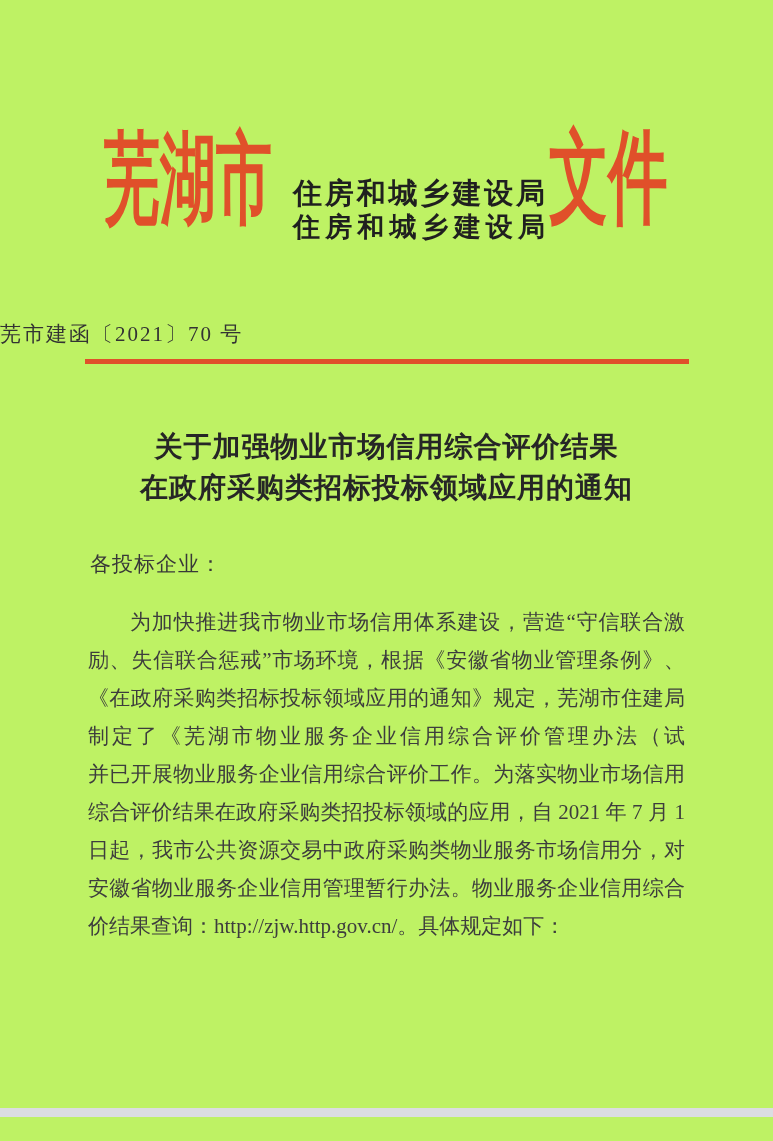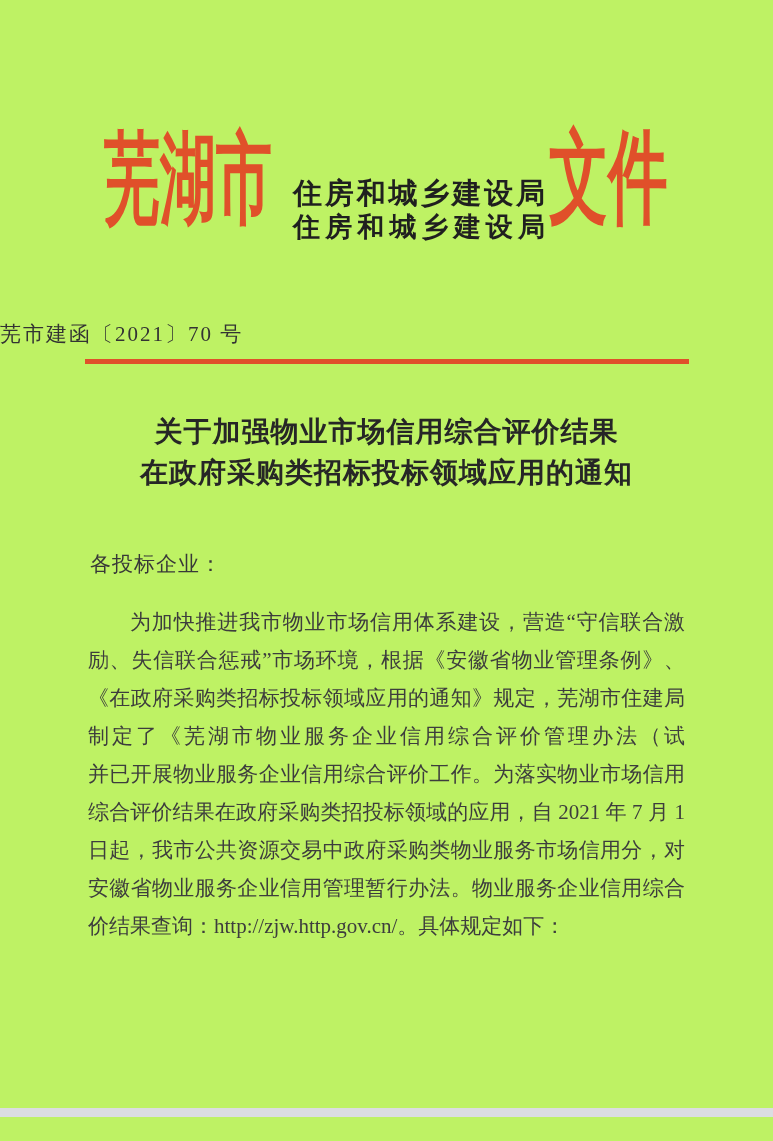--- a/index.html
+++ b/index.html
@@ -44,21 +44,21 @@
     letter-spacing: 2px; white-space: nowrap;
   }
   .redline {
     position: absolute; left: 85px; top: 359px;
     width: 604px; height: 5px;
     background: var(--accent);
   }
 
   
   .title {
-    position: absolute; top: 411px; left: 0; width: 100%;
+    position: absolute; top: 426px; left: 0; width: 100%;
     text-align: center; font-weight: bold; color: #262626;
     font-size: 28px; line-height: 41px; letter-spacing: 1px;
   }
 
   
   .salutation {
     position: absolute; left: 90px; top: 550px;
     font-size: 21px; color: #383838; letter-spacing: 1px;
   }
   .paragraph { position: absolute; left: 88px; top: 603px; width: 597px; }

